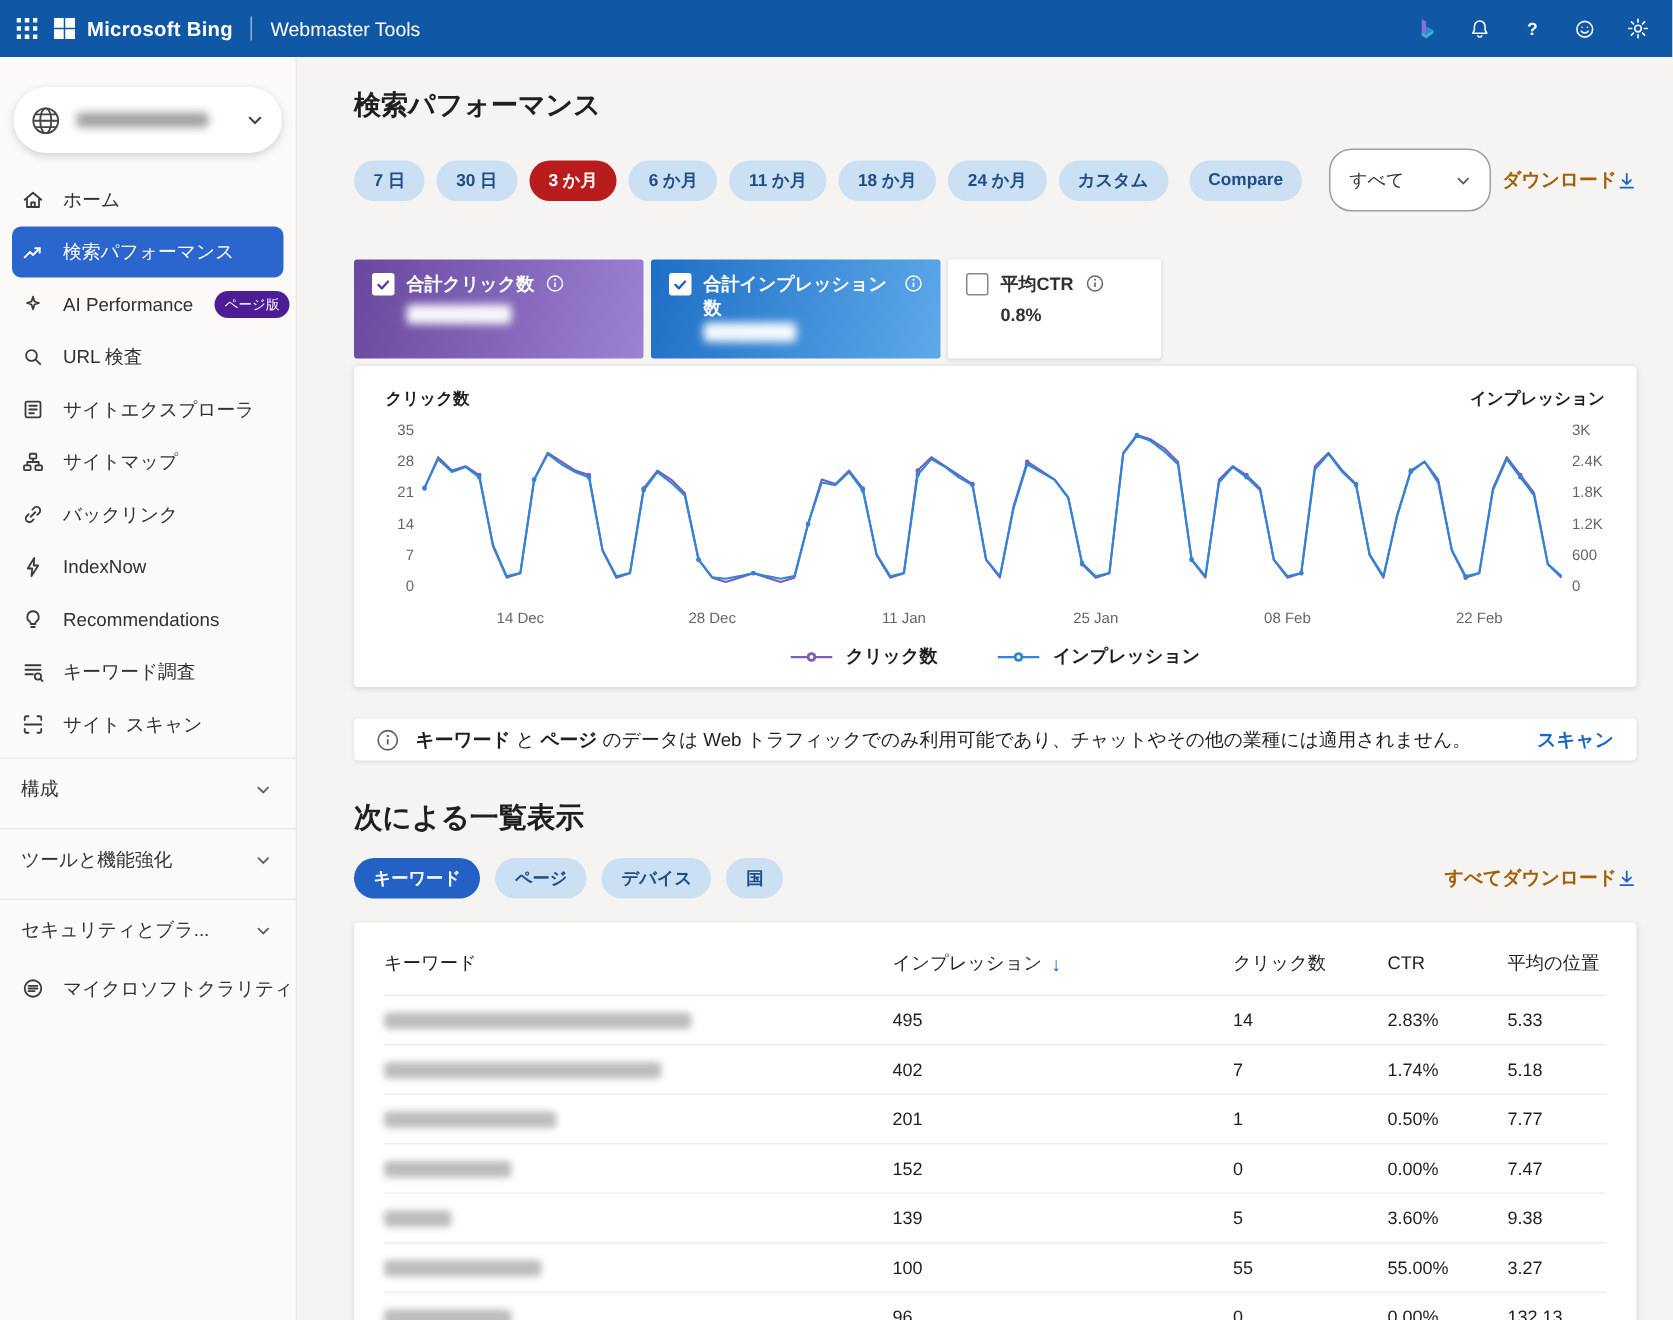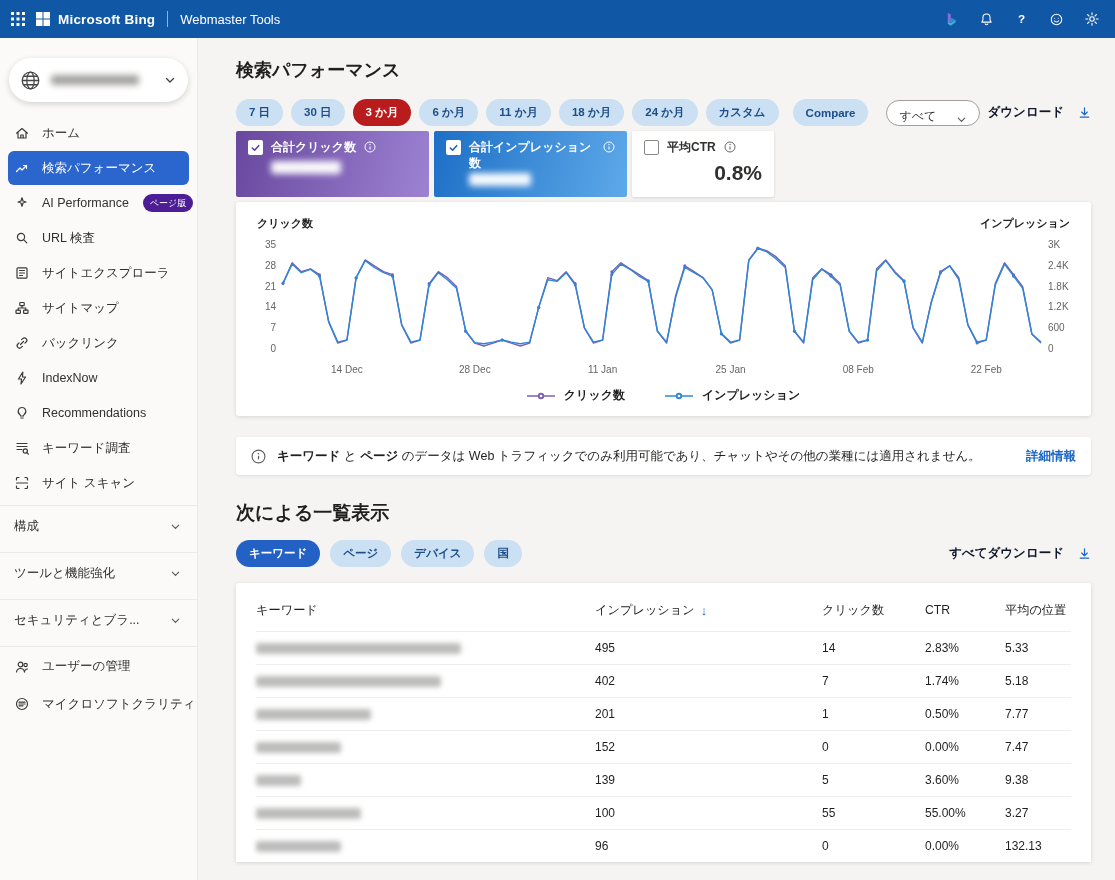--- a/index.html
+++ b/index.html
@@ -37,51 +37,51 @@
   .nav-item.bordered-top { border-top:1px solid #eceae8; border-radius:0; margin:5px 0 1px; padding:0 14px; height:40px; }
   .nav-item.plain-indent { margin:1px 8px; }
 
   
   .main { position:absolute; left:198px; top:38px; width:917px; bottom:0; padding:20px 24px 0 38px; overflow:hidden; }
   .page-title { font-size:18px; font-weight:700; color:#201f1e; }
 
   .controls { display:flex; align-items:center; margin-top:17px; gap:8px; width:855px; }
   .pill { height:27px; padding:0 13px; border-radius:14px; background:#cbe0f3; color:#1d4e89; font-size:11.5px; font-weight:600; display:flex; align-items:center; cursor:pointer; white-space:nowrap; }
   .pill.selected { background:#b91c1c; color:#fff; }
-  .select-box { margin-left:10px; width:130px; height:26px; border:1px solid #a19f9d; border-radius:15px; background:#fff; display:flex; align-items:flex-end; justify-content:space-between; padding:0 12px; font-size:12px; color:#323130; cursor:pointer; }
-  .link-btn { margin-left:auto; color:#0f172a; font-size:12.5px; font-weight:700; display:flex; align-items:center; gap:14px; cursor:pointer; white-space:nowrap; }
+  .select-box { margin-left:10px; width:130px; height:42px; border:1px solid #a19f9d; border-radius:15px; background:#fff; display:flex; align-items:center; justify-content:space-between; padding:0 12px; font-size:12px; color:#323130; cursor:pointer; }
+  .link-btn { margin-left:auto; color:#a16207; font-size:12.5px; font-weight:700; display:flex; align-items:center; gap:0; cursor:pointer; white-space:nowrap; }
 
   
-  .cards { display:flex; gap:5px; margin-top:5px; }
+  .cards { display:flex; gap:5px; margin-top:32px; }
   .metric-card { width:193px; height:66px; padding:9px 12px; border-radius:2px; cursor:pointer; }
   .metric-card.purple { background:linear-gradient(105deg,#68489e,#9d82d2); color:#fff; }
   .metric-card.blue   { background:linear-gradient(105deg,#1d6fc6,#5ea9e9); color:#fff; }
   .metric-card.white  { background:#fff; color:#323130; box-shadow:0 1px 3px rgba(0,0,0,.14); width:142px; }
   .mc-head { display:flex; gap:8px; font-size:12px; font-weight:700; line-height:1.3; align-items:flex-start; }
   .mc-label { max-width:130px; }
   .checkbox { width:15px; height:15px; border-radius:2px; flex:none; display:flex; align-items:center; justify-content:center; margin-top:0; }
   .checkbox.checked { background:#fff; }
   .checkbox.empty { background:#fff; border:1px solid #8a8886; }
   .purple .checkbox svg path { stroke:#5b3fa0; }
   .blue .checkbox svg path { stroke:#1b64b4; }
   .info-i { width:12px; height:12px; flex:none; margin-top:1px; opacity:.95; }
   .info-i svg { stroke:currentColor; fill:none; }
-  .mc-value { margin-left:23px; margin-top:5px; font-size:21px; font-weight:700;text-align:right; }
+  .mc-value { margin-left:23px; margin-top:5px; font-size:12px; font-weight:700; }
   .metric-card.blue .mc-value { margin-top:2px; }
   .blur-value { display:block; width:70px; height:13px; background:rgba(255,255,255,.95); border-radius:3px; filter:blur(3px); }
 
   
   .chart-card { margin-top:5px; background:#fff; border-radius:3px; box-shadow:0 1px 4px rgba(0,0,0,.13); padding:12px 17px 8px; width:855px; }
   .axis-titles { display:flex; justify-content:space-between; font-size:11px; font-weight:700; color:#201f1e; padding:2px 4px 6px; }
   #chart-svg text { font-size:10px; fill:#666563; font-family:"Liberation Sans","DejaVu Sans",sans-serif; }
   .legend { display:flex; justify-content:center; gap:40px; margin-top:4px; padding-bottom:4px; align-items:center; font-size:12px; font-weight:600; color:#201f1e; }
   .legend-item { display:flex; align-items:center; gap:9px; cursor:pointer; }
 
   
-  .banner { margin-top:21px; width:855px; height:38px; background:#fff; border-radius:3px; box-shadow:0 1px 3px rgba(0,0,0,.1); display:flex; align-items:center; padding:0 15px; gap:11px; font-size:12.5px; color:#201f1e; }
+  .banner { margin-top:21px; width:855px; height:28px; background:#fff; border-radius:3px; box-shadow:0 1px 3px rgba(0,0,0,.1); display:flex; align-items:center; padding:0 15px; gap:11px; font-size:12.5px; color:#201f1e; }
   .banner-icon { width:15px; height:15px; flex:none; }
   .banner-icon svg { stroke:#605e5c; fill:none; }
   .banner-text { flex:1; white-space:nowrap; overflow:hidden; }
   .banner-link { color:#1a66c6; font-weight:700; cursor:pointer; }
 
   .section-title { margin-top:25px; font-size:19px; font-weight:700; color:#201f1e; }
   .tabs { display:flex; gap:10px; margin-top:14px; align-items:center; width:855px; }
   .tabs .pill.selected { background:#2362c4; }
 
   
@@ -300,31 +300,20 @@
     </div>
     <div class="nav-group">
       <span class="nav-label">セキュリティとブラ...</span>
       <span>
           <svg viewBox="0 0 12 12" width="11" height="11" fill="none" stroke="#605e5c" stroke-width="1.3" stroke-linecap="round">
             <path d="m2.5 4.5 3.5 3.5 3.5-3.5"></path>
           </svg>
         </span>
     </div>
 
-    <div class="nav-item bordered-top">
-      <span class="nav-icon">
-          <svg viewBox="0 0 16 16" width="16" height="16">
-            <circle cx="6.5" cy="5.5" r="2.3"></circle>
-            <path d="M2.5 13c.4-2.3 2-3.5 4-3.5s3.6 1.2 4 3.5"></path>
-            <circle cx="11.6" cy="6" r="1.7"></circle>
-            <path d="M10.5 12.6c.3-1.7 1.4-2.6 3-2.6"></path>
-          </svg>
-        </span>
-      <span class="nav-label">ユーザーの管理</span>
-    </div>
     <div class="nav-item plain-indent">
       <span class="nav-icon">
           <svg viewBox="0 0 16 16" width="16" height="16">
             <circle cx="8" cy="8" r="5.5"></circle>
             <path d="M5 6.2h6M5 8h6M5 9.8h4"></path>
           </svg>
         </span>
       <span class="nav-label">マイクロソフトクラリティ</span>
     </div>
   </div>
@@ -513,21 +502,21 @@
 
   <div class="banner">
     <span class="banner-icon">
         <svg viewBox="0 0 15 15" width="15" height="15">
           <circle cx="7.5" cy="7.5" r="6.4" stroke-width="1.1"></circle>
           <path d="M7.5 6.8v3.6" stroke-width="1.2"></path>
           <circle cx="7.5" cy="4.6" r=".8" fill="#605e5c" stroke="none"></circle>
         </svg>
       </span>
     <div class="banner-text"><b>キーワード</b><span> と </span><b>ページ</b><span> のデータは Web トラフィックでのみ利用可能であり、チャットやその他の業種には適用されません。</span></div>
-    <span class="banner-link">詳細情報</span>
+    <span class="banner-link">スキャン</span>
   </div>
 
   <div class="section-title">次による一覧表示</div>
 
   <div class="tabs">
     <span class="pill selected">キーワード</span>
     <span class="pill">ページ</span>
     <span class="pill">デバイス</span>
     <span class="pill">国</span>
     <div class="link-btn">

